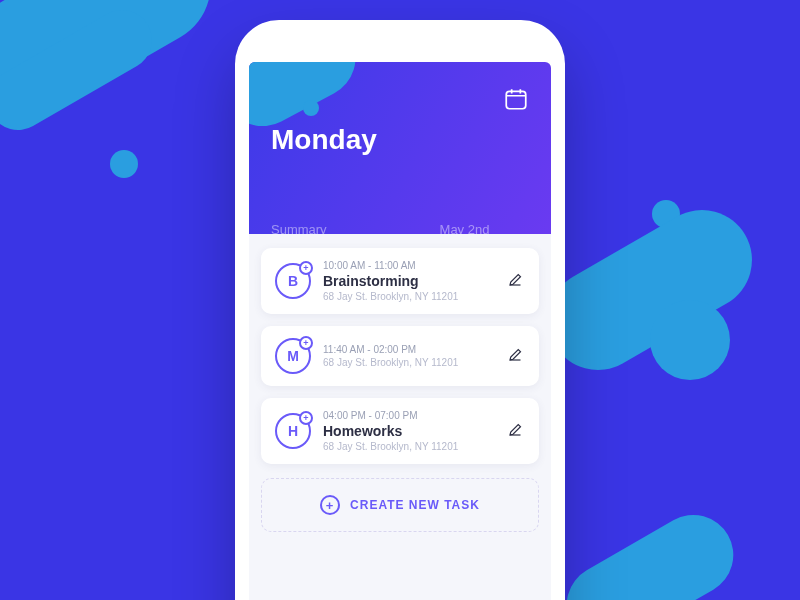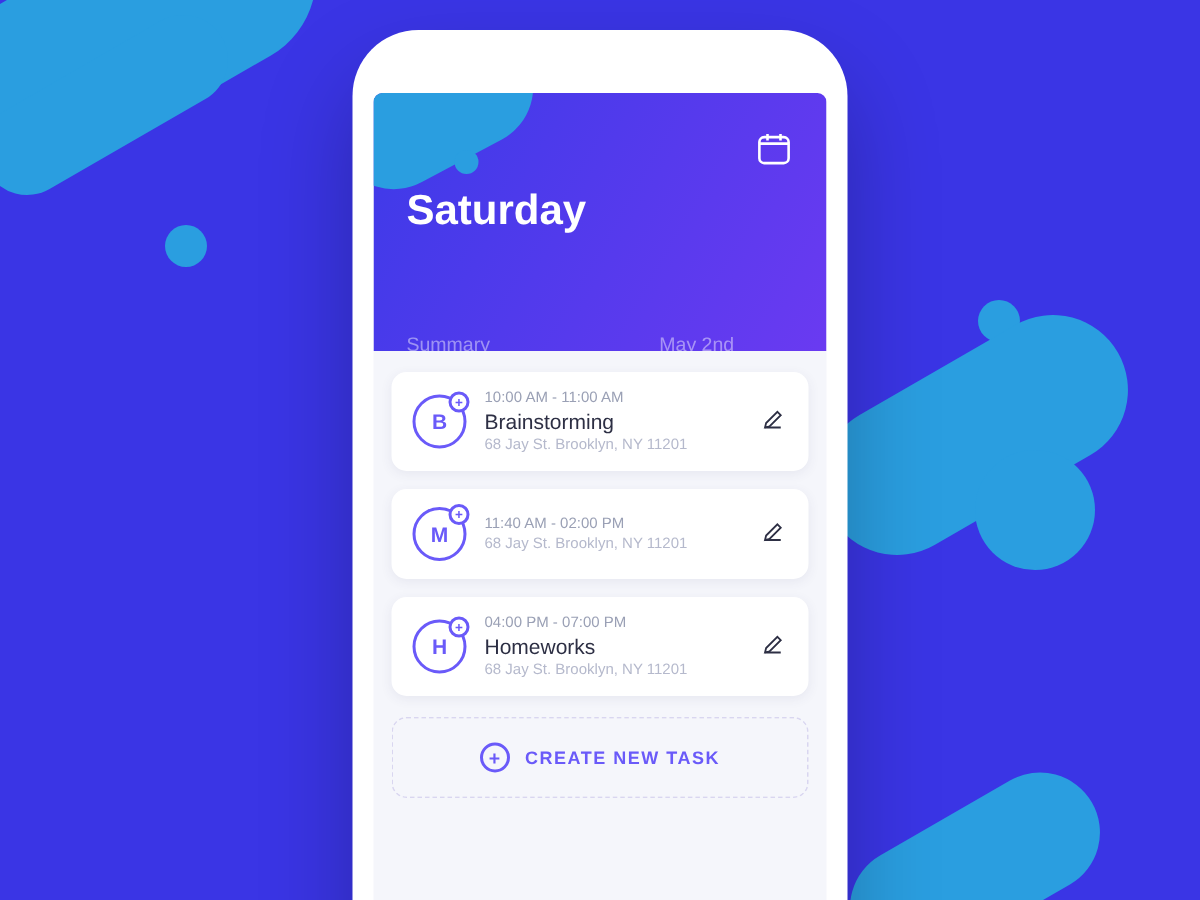--- a/index.html
+++ b/index.html
@@ -148,21 +148,21 @@
     border: 2px solid #6a5af9;
     border-radius: 50%;
     background: #fff;
     font-size: 9px;
     line-height: 10px;
     text-align: center;
     color: #6a5af9;
   }
   .task-content { flex: 1; min-width:0; }
   .task-time { font-size: 10px; color: #9aa0b5; margin-bottom: 2px; }
-  .task-title { font-size: 14px; color: #2d2f44; font-weight: 400; margin-bottom: 2px; }
+  .task-title { font-size: 14px; color: #2d2f44; font-weight: 700; margin-bottom: 2px; }
   .task-location { font-size: 10px; color: #b5b9cc; }
   .edit-btn { cursor: pointer; flex-shrink:0; }
 
   .create-task {
     margin: 0 12px;
     border: 1.5px dashed #d9d6f0;
     border-radius: 10px;
     padding: 16px;
     display: flex;
     align-items: center;
@@ -206,21 +206,21 @@
       <div class="hdr-drip-dot"></div>
 
       <span class="calendar-icon">
         <svg width="26" height="26" viewBox="0 0 24 24" fill="none" stroke="#ffffff" stroke-width="1.6">
           <rect x="3" y="5" width="18" height="16" rx="3"></rect>
           <path d="M3 9h18"></path>
           <path d="M8 3v4M16 3v4"></path>
         </svg>
       </span>
 
-      <div class="day-title">Saturday</div>
+      <div class="day-title">Monday</div>
 
       <div class="tabs">
         <div class="tab">Summary</div>
         <div class="tab">May 2nd</div>
       </div>
     </div>
 
     <div class="task-list">
 
       <div class="task-card">

